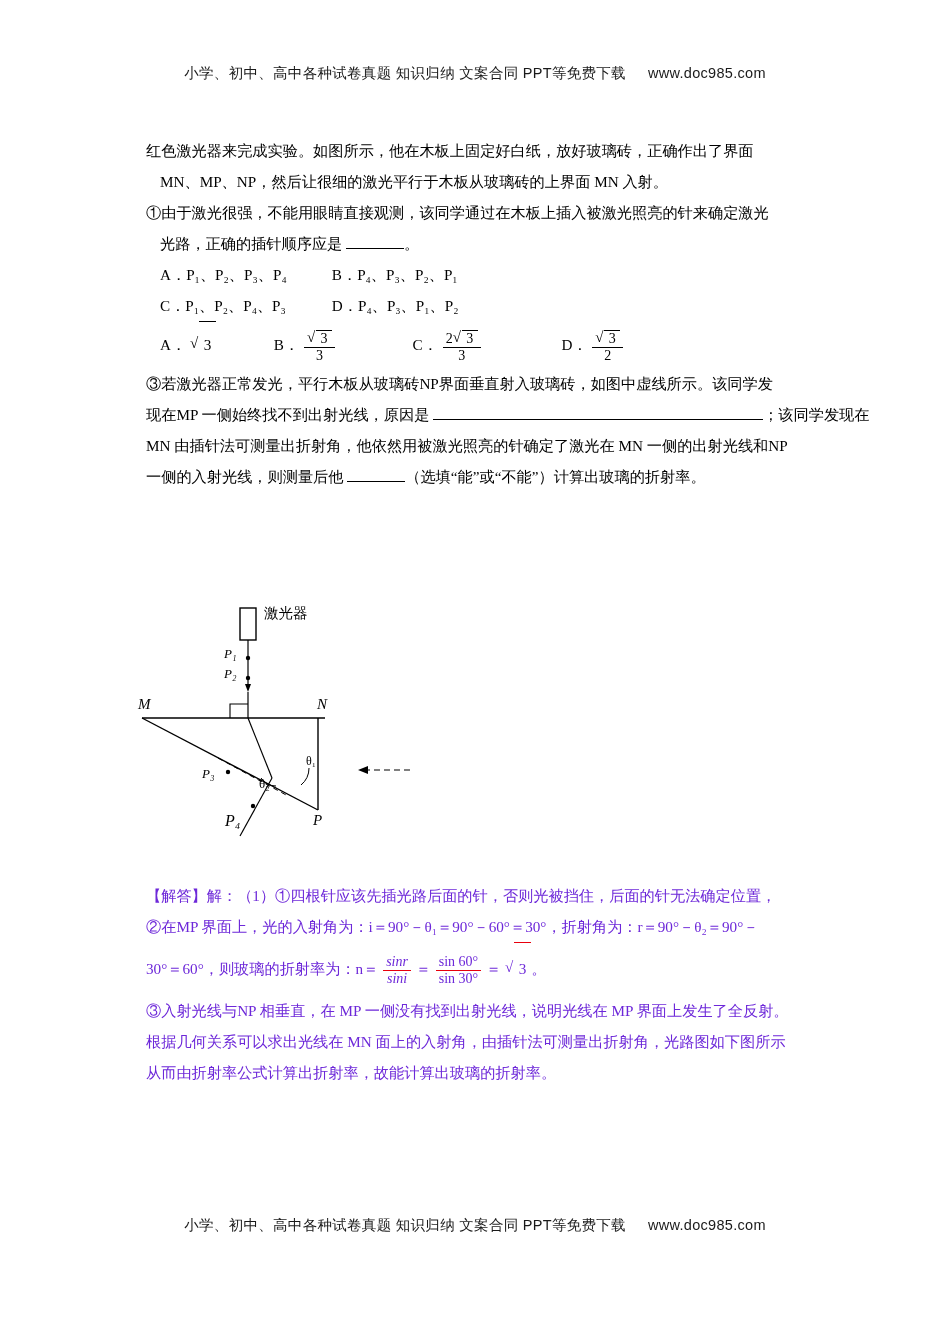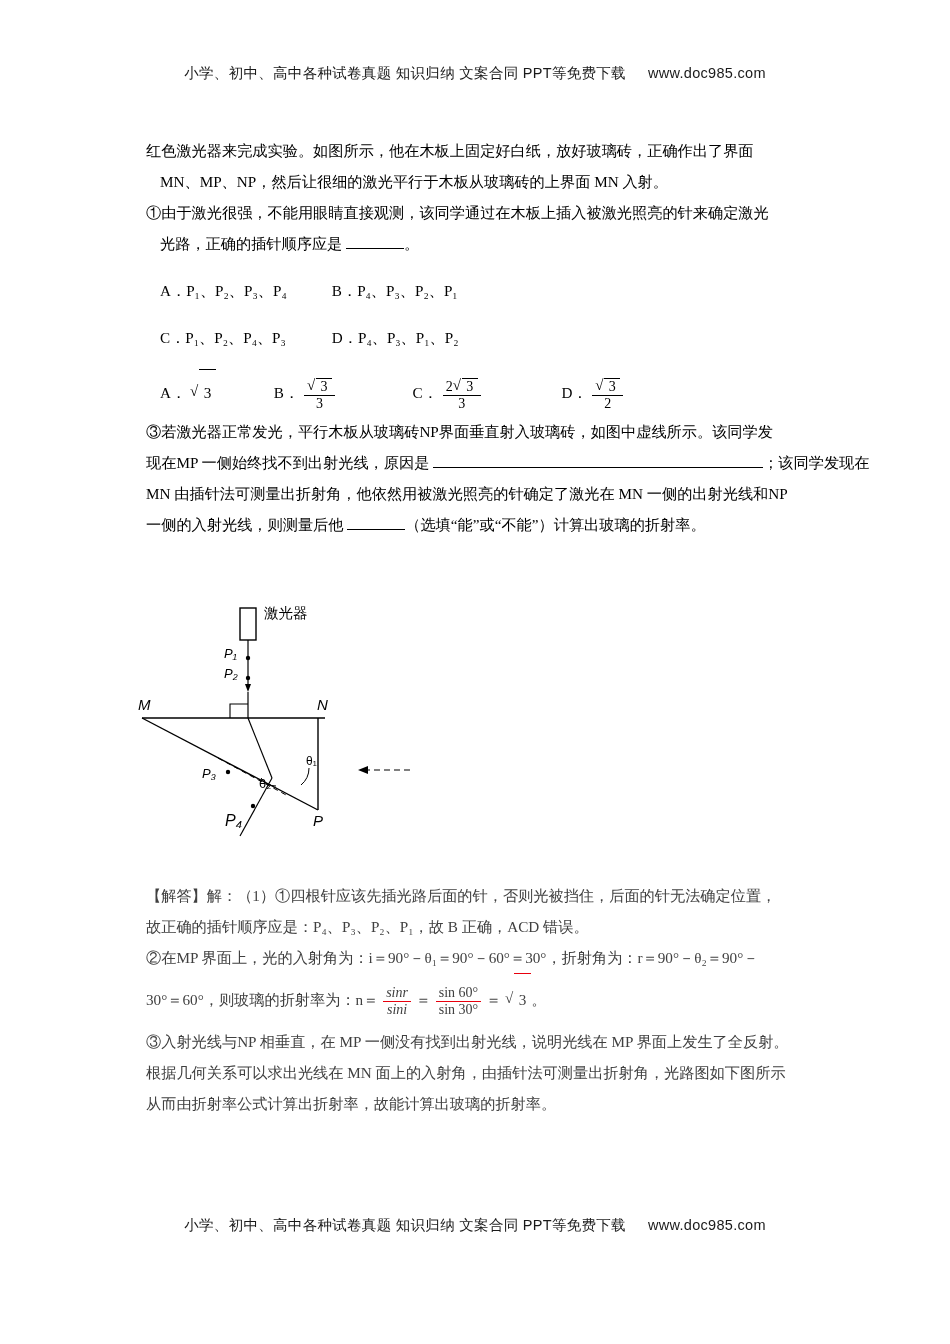--- a/index.html
+++ b/index.html
@@ -32,21 +32,21 @@
   }
   .line {
     font-size:15.2px;
     line-height:31px;
     color:#000;
     white-space:nowrap;
   }
   .indent { padding-left:14px; }
 
   .opts { display:block; font-size:15.2px; line-height:31px; }
-  .opts span.o { display:inline-block;margin-top:16px; }
+  .opts span.o { display:inline-block; }
   .opt-w1 { width:168px; }
 
   
   .frac {
     display:inline-block; vertical-align:middle;
     text-align:center; line-height:1.12; font-size:14px;
     margin:0 1px;
   }
   .frac .num { display:block; padding:0 3px; }
   .frac .den { display:block; border-top:1px solid #000; padding:0 3px; }
@@ -62,29 +62,29 @@
   .blank { display:inline-block; border-bottom:1px solid #000; }
   .blank.b1 { width:58px; }
   .blank.b2 { width:56px; }
   .blank.long { width:330px; }
 
   
   .figure {
     position:absolute; left:120px; top:600px; width:470px; height:260px;
   }
   .fig-label {
-    position:absolute; font-family:Liberation Sans, sans-serif;
+    position:absolute; font-family:Liberation Serif, serif;
   }
 
   
   .answer {
     position:absolute; left:146px; top:880px; width:700px;
     color:#e8000d;
   }
-  .answer .line { color:#404040; }
+  .answer .line { color:#6d28d9; }
   .answer .frac .den { border-top-color:#e8000d; }
   .answer .rad .bar { border-top-color:#e8000d; }
 
   .italic { font-style:italic; }
 </style>
 </head>
 <body>
 
 <div class="page">
 
@@ -195,21 +195,20 @@
     <div class="fig-label italic" style="left:104px; top:46px; font-size:13px;">P₁</div>
     <div class="fig-label italic" style="left:104px; top:66px; font-size:13px;">P₂</div>
     <div class="fig-label italic" style="left:82px; top:166px; font-size:13px;">P₃</div>
     <div class="fig-label italic" style="left:105px; top:212px; font-size:16px;">P₄</div>
     <div class="fig-label" style="left:186px; top:154px; font-size:12px;">θ₁</div>
     <div class="fig-label" style="left:139px; top:176px; font-size:13px;">θ₂</div>
   </div>
 
   <div class="answer">
     <div class="line">【解答】解：（1）①四根针应该先插光路后面的针，否则光被挡住，后面的针无法确定位置，</div>
-    <div class="line">故正确的插针顺序应是：P₄、P₃、P₂、P₁，故 B 正确，ACD 错误。</div>
     <div class="line">②在MP 界面上，光的入射角为：i＝90°－θ₁＝90°－60°＝30°，折射角为：r＝90°－θ₂＝90°－</div>
     <div class="line" style="line-height:52px;">
       <span>30°＝60°，则玻璃的折射率为：n＝</span>
       <span class="frac italic">
         <span class="num">sinr</span>
         <span class="den">sini</span>
       </span>
       <span>＝</span>
       <span class="frac">
         <span class="num">sin 60°</span>

